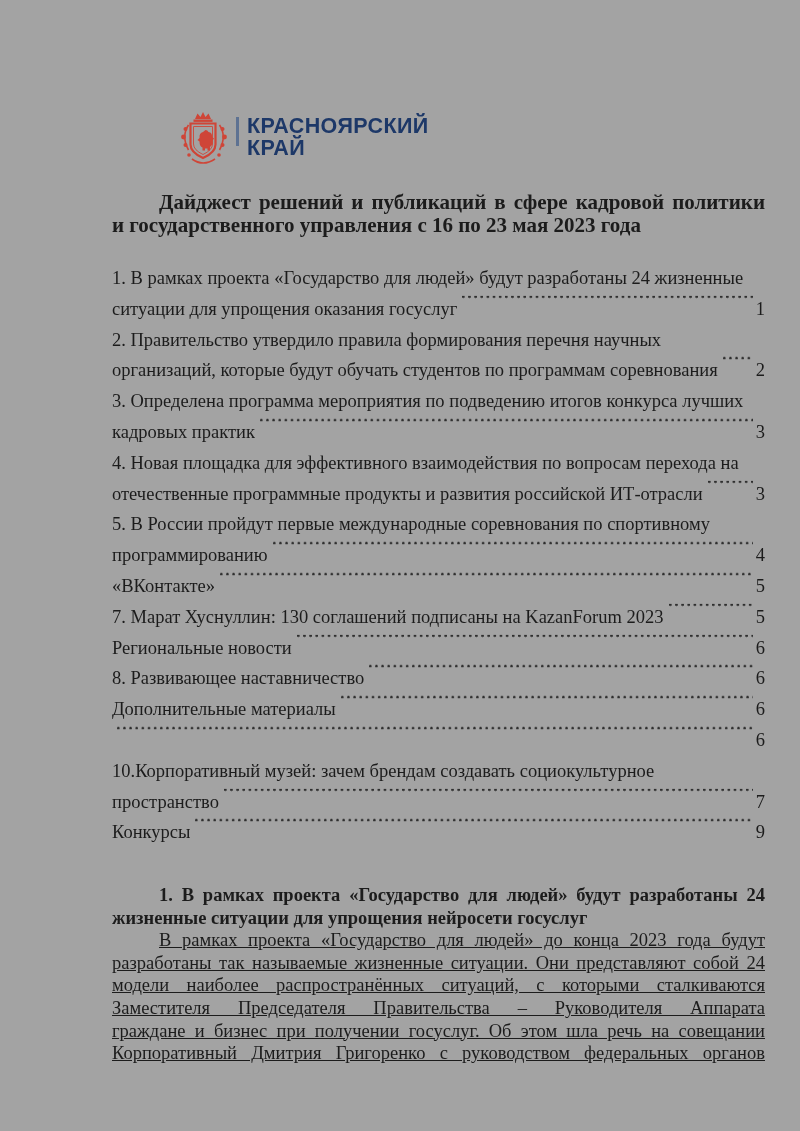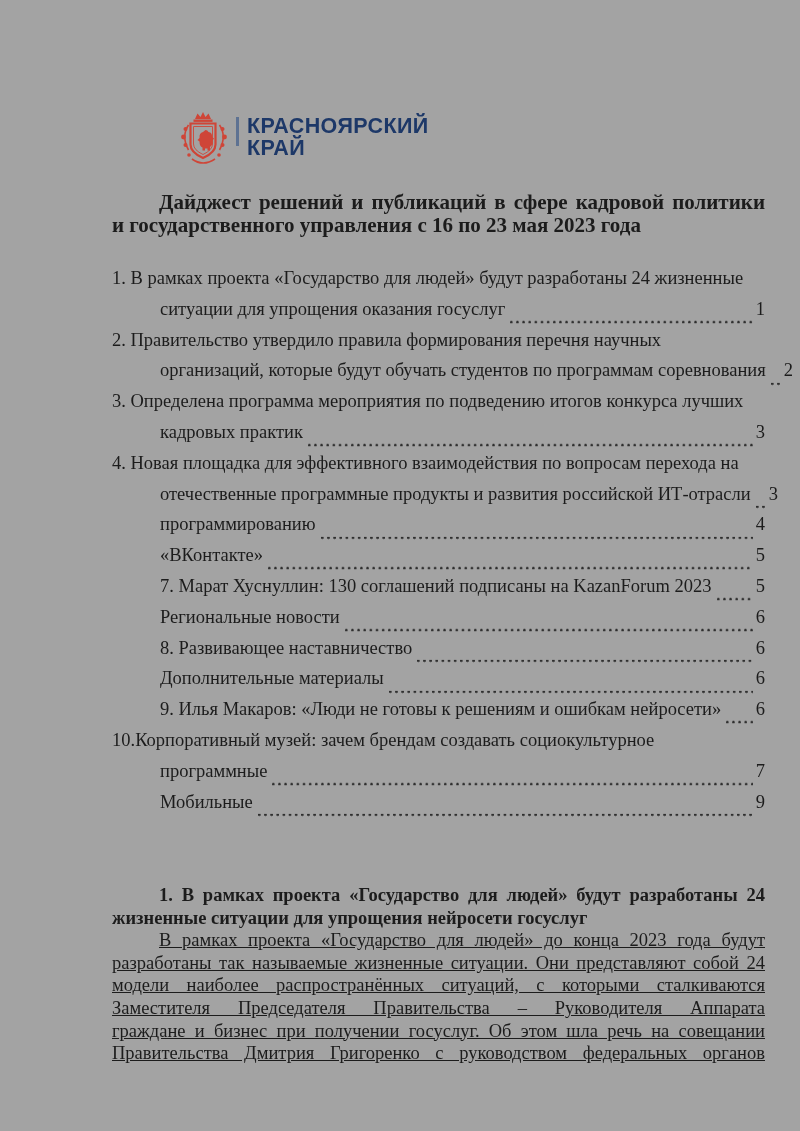--- a/index.html
+++ b/index.html
@@ -34,21 +34,21 @@
   .just { text-align: justify; text-align-last: justify; }
   .indent { text-indent: 47px; }
   .line { white-space: normal; font-family: Liberation Serif, serif; }
 
   
   .toc {
     position: absolute; left: 112px; top: 263px; width: 653px;
     font-size: 18.5px; line-height: 30.8px;
   }
   .toc-line { white-space: nowrap; }
-  .toc-lastline { display: flex; align-items: flex-end; margin-left: 48px; }
+  .toc-lastline { display: flex; align-items: flex-start; }
   .toc-frag { white-space: nowrap; flex: 0 0 auto; }
   .leader {
     flex: 1 1 0; min-width: 10px; height: 5.6px;
     margin: 0 3px 0 5px;
     background-image: radial-gradient(circle at 1.3px 2.9px, #2e2e2e 1.05px, rgba(0,0,0,0) 1.4px);
     background-size: 6.15px 5.6px;
     background-repeat: repeat-x;
   }
   .toc-page { flex: 0 0 auto; white-space: nowrap; }
 
@@ -134,20 +134,21 @@
     <div class="toc-entry">
       <div class="toc-line">4. Новая площадка для эффективного взаимодействия по вопросам перехода на</div>
       <div class="toc-lastline">
         <span class="toc-frag">отечественные программные продукты и развития российской ИТ-отрасли</span>
         <span class="leader"></span>
         <span class="toc-page">3</span>
       </div>
     </div>
 
     <div class="toc-entry">
+      <div class="toc-line">5. В России пройдут первые международные соревнования по спортивному</div>
       <div class="toc-lastline">
         <span class="toc-frag">программированию</span>
         <span class="leader"></span>
         <span class="toc-page">4</span>
       </div>
     </div>
 
     <div class="toc-entry">
       <div class="toc-lastline">
         <span class="toc-frag">«ВКонтакте»</span>
@@ -183,53 +184,52 @@
     <div class="toc-entry">
       <div class="toc-lastline">
         <span class="toc-frag">Дополнительные материалы</span>
         <span class="leader"></span>
         <span class="toc-page">6</span>
       </div>
     </div>
 
     <div class="toc-entry">
       <div class="toc-lastline">
-        <span class="toc-frag">9. Илья Макаров: «Люди не готовы к решениям и ошибкам нейросети»</span>
         <span class="leader"></span>
         <span class="toc-page">6</span>
       </div>
     </div>
 
     <div class="toc-entry">
       <div class="toc-line">10.Корпоративный музей: зачем брендам создавать социокультурное</div>
       <div class="toc-lastline">
-        <span class="toc-frag">программные</span>
+        <span class="toc-frag">пространство</span>
         <span class="leader"></span>
         <span class="toc-page">7</span>
       </div>
     </div>
 
     <div class="toc-entry">
       <div class="toc-lastline">
-        <span class="toc-frag">Мобильные</span>
+        <span class="toc-frag">Конкурсы</span>
         <span class="leader"></span>
         <span class="toc-page">9</span>
       </div>
     </div>
 
   </div>
 
   <div class="content">
     <div class="sec-heading">
       <div class="just indent">1. В рамках проекта «Государство для людей» будут разработаны 24</div>
       <div class="line">жизненные ситуации для упрощения нейросети госуслуг</div>
     </div>
     <div>
       <div class="body-line indent">В рамках проекта «Государство для людей» до конца 2023 года будут</div>
       <div class="body-line">разработаны так называемые жизненные ситуации. Они представляют собой 24</div>
       <div class="body-line">модели наиболее распространённых ситуаций, с которыми сталкиваются</div>
       <div class="body-line">Заместителя Председателя Правительства – Руководителя Аппарата</div>
       <div class="body-line">граждане и бизнес при получении госуслуг. Об этом шла речь на совещании</div>
-      <div class="body-line">Правительства Дмитрия Григоренко с руководством федеральных органов</div>
+      <div class="body-line">Корпоративный Дмитрия Григоренко с руководством федеральных органов</div>
     </div>
   </div>
 
 </div>
 
 </body></html>

